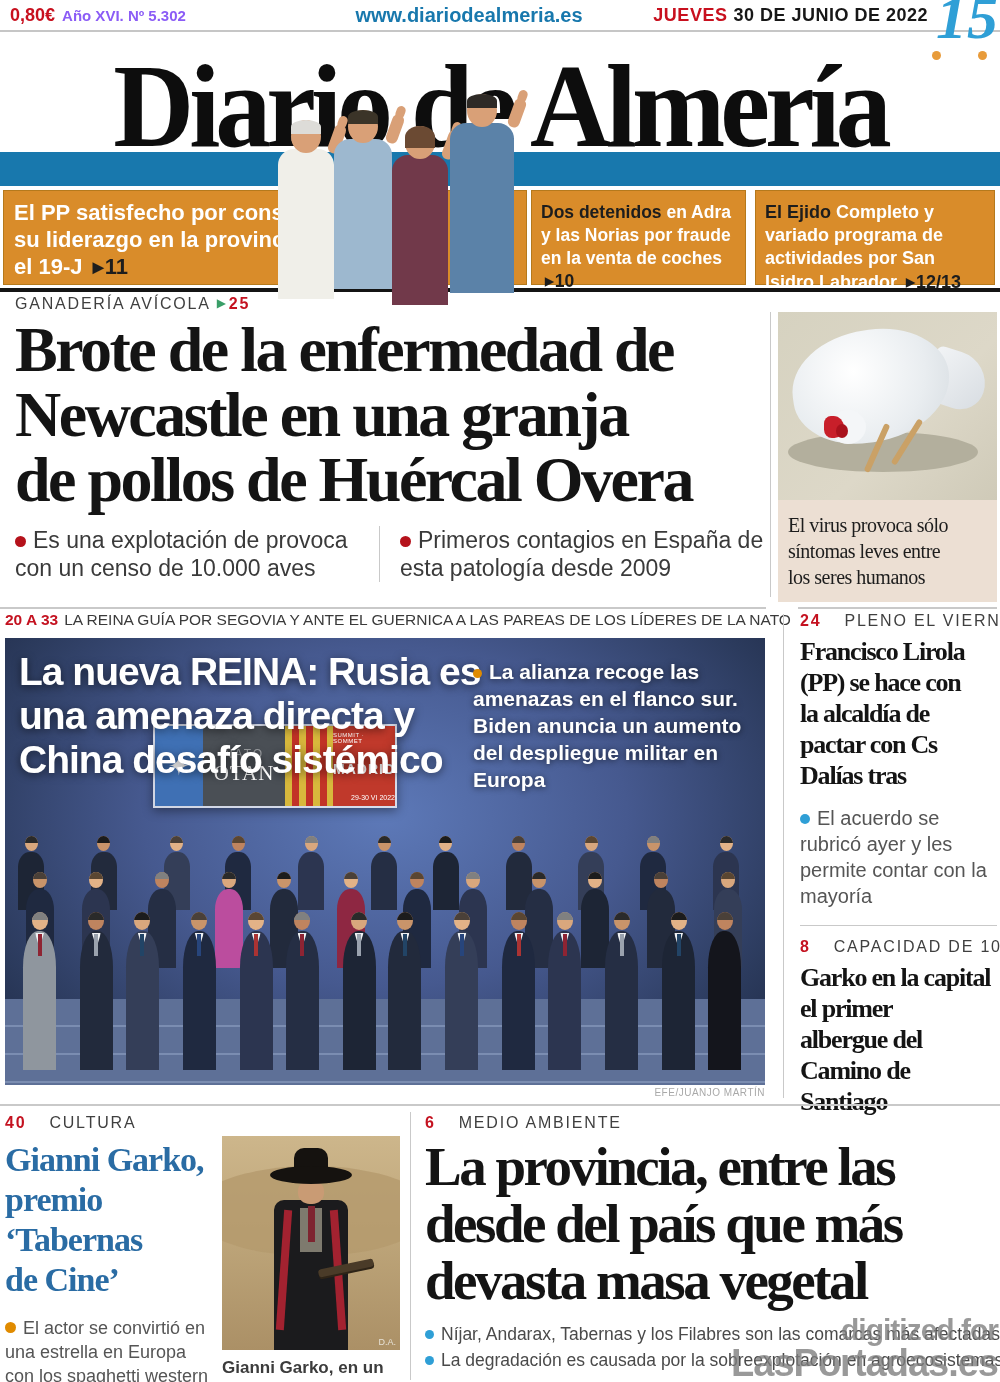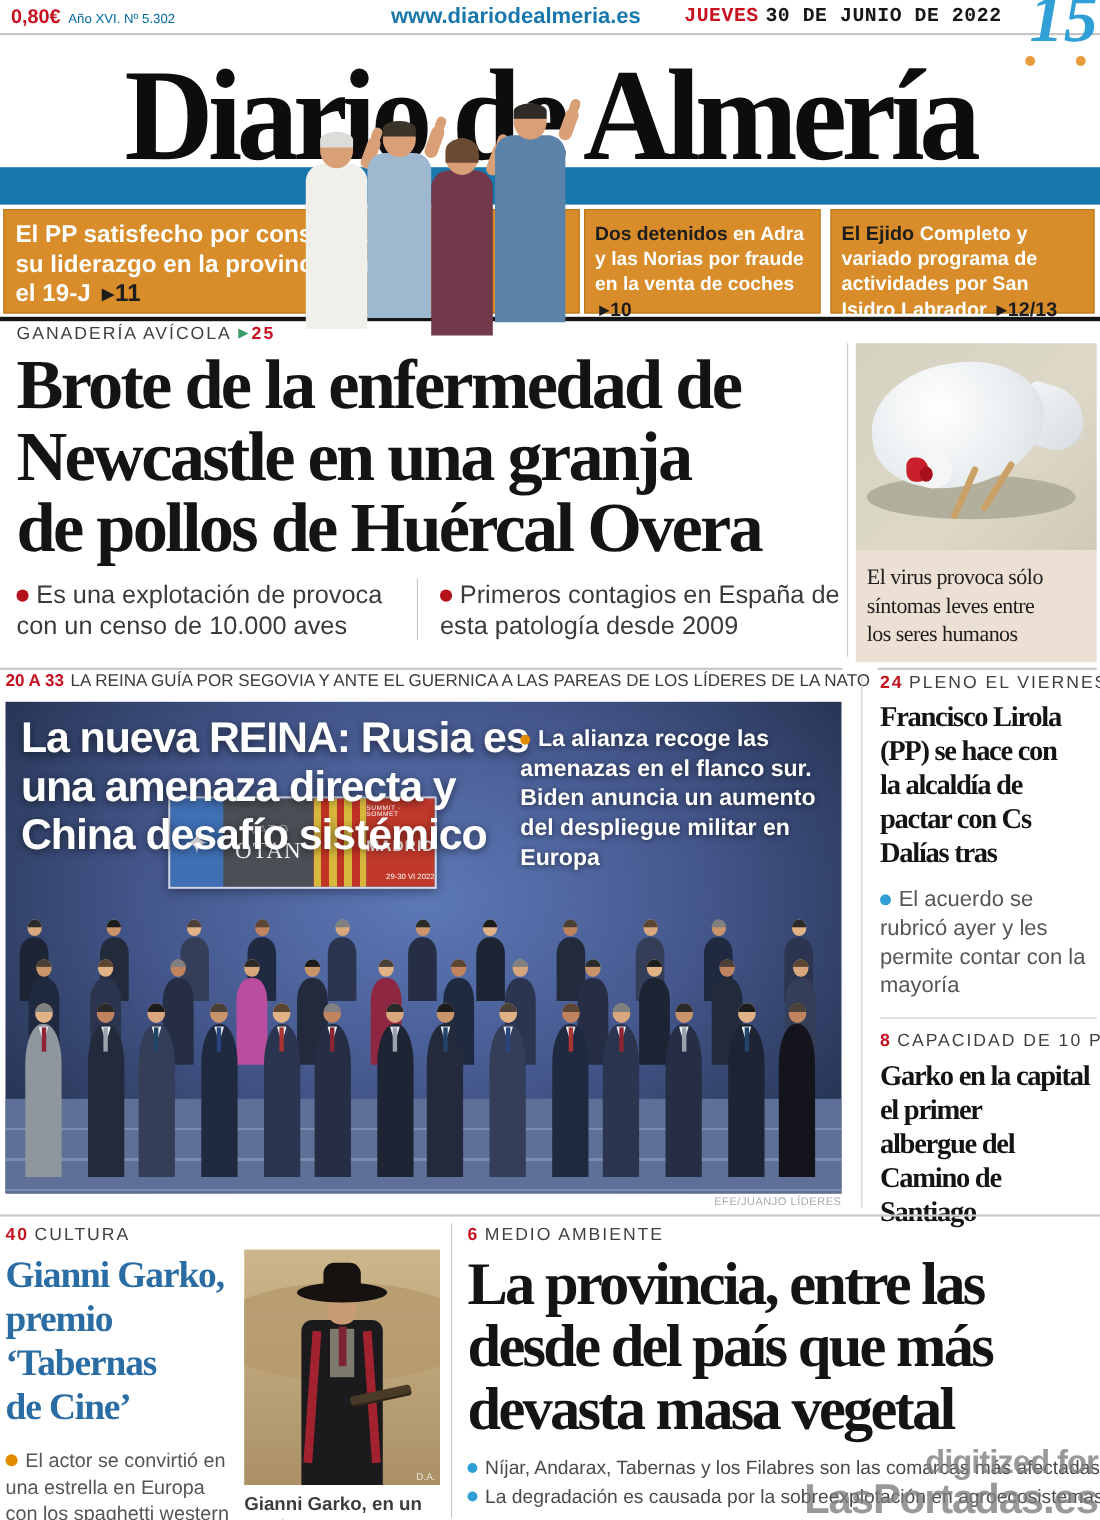--- a/index.html
+++ b/index.html
@@ -4,24 +4,24 @@
 <style>
   html,body{margin:0;padding:0;background:#e8e8e8;}
   #page{position:relative;width:1000px;height:1382px;margin:0 auto;background:#ffffff;
         overflow:hidden;font-family:"Liberation Sans",sans-serif;color:#222;}
 
   
   .topbar{position:absolute;top:0;left:0;right:0;height:30px;display:flex;align-items:center;
           padding:0 10px;box-sizing:border-box;}
   .tb-left{display:flex;align-items:baseline;gap:7px;flex:1;}
   .tb-price{font-weight:bold;font-size:18px;color:#c8101e;}
-  .tb-edition{font-size:12px;color:#0369a1;}
+  .tb-edition{font-size:15px;color:#8b5cf6;font-weight:bold;}
   .tb-site{flex:1;text-align:center;font-weight:bold;font-size:20px;color:#1878ad;text-decoration:none;}
-  .tb-right{flex:1;font-weight:bold;font-size:18px;color:#171717;
-            letter-spacing:.5px;padding-right:62px;font-family:Liberation Mono, monospace;}
+  .tb-right{flex:1;text-align:right;font-weight:bold;font-size:18px;color:#171717;
+            letter-spacing:.5px;padding-right:62px;}
   .tb-day{color:#c8101e;margin-right:6px;}
   .top-rule{position:absolute;top:30px;left:0;right:0;height:2px;background:#c6c6c6;}
 
   
   .masthead{position:absolute;top:32px;left:0;right:0;height:156px;}
   .mh-title{position:absolute;top:-6px;left:0;right:0;text-align:center;
             font-family:"Liberation Serif",serif;font-weight:bold;color:#0d0d0d;
             font-size:112px;letter-spacing:-5px;line-height:150px;transform:scaleY(1.06);
             transform-origin:top center;white-space:nowrap;z-index:2;}
   .mh-bluebar{position:absolute;top:120px;left:0;right:0;height:34px;background:#1878ad;z-index:1;}
@@ -54,21 +54,21 @@
   .obox .page-ref{color:#1d1d1d;white-space:nowrap;}
   .obox .page-ref .pr-arrow{font-size:.65em;vertical-align:2px;margin:0 1px 0 4px;}
   .ob-left{left:3px;width:524px;font-size:22px;line-height:27px;padding:8px 10px;}
   .ob-left .txt-wrap{display:block;width:352px;}
   .ob-mid{left:531px;width:215px;font-size:17.5px;line-height:23px;padding:10px 9px;}
   .ob-right{left:755px;width:240px;font-size:18px;line-height:23px;padding:10px 9px;}
   .black-rule{position:absolute;top:288px;left:0;right:0;height:4px;background:#141414;}
 
   
   .kicker{font-size:16px;letter-spacing:1.8px;color:#3f3f3f;white-space:nowrap;}
-  .knum{color:#c41220;font-weight:bold;margin-right:5px;}
+  .knum{color:#c41220;font-weight:bold;margin-right:23px;}
   .karrow{color:#3a9e68;font-size:12px;vertical-align:2px;margin:0 1px 0 6px;}
   .kpage{color:#c41220;font-weight:bold;}
 
   
   .main-story{position:absolute;left:15px;top:295px;width:766px;}
   .headline{font-family:"Liberation Serif",serif;font-weight:bold;color:#141414;}
   .h-main{font-size:64px;line-height:65px;letter-spacing:-2.5px;white-space:nowrap;margin-top:4px;}
   .ms-bullets{display:flex;margin-top:14px;}
   .bullet{font-size:23px;line-height:28px;color:#3a3a3a;}
   .dot{display:inline-block;width:11px;height:11px;border-radius:50%;margin-right:7px;vertical-align:1px;}
@@ -583,21 +583,21 @@
     </div>
     <div class="np-headline">
       <div>La nueva REINA: Rusia es</div>
       <div>una amenaza directa y</div>
       <div>China desafío sistémico</div>
     </div>
     <div class="np-bullet">
       <span class="dot orange"></span><span>La alianza recoge las amenazas en el flanco sur. Biden anuncia un aumento del despliegue militar en Europa</span>
     </div>
   </figure>
-  <div class="nato-credit">EFE/JUANJO LÍDERES</div>
+  <div class="nato-credit">EFE/JUANJO MARTÍN</div>
 
   <div class="vline v2"></div>
 
   <aside class="right-col">
     <div class="kicker">
       <span class="knum">24</span><span>PLENO EL VIERNES</span>
     </div>
     <div class="headline h-side">
       <div>Francisco Lirola</div>
       <div>(PP) se hace con</div>

